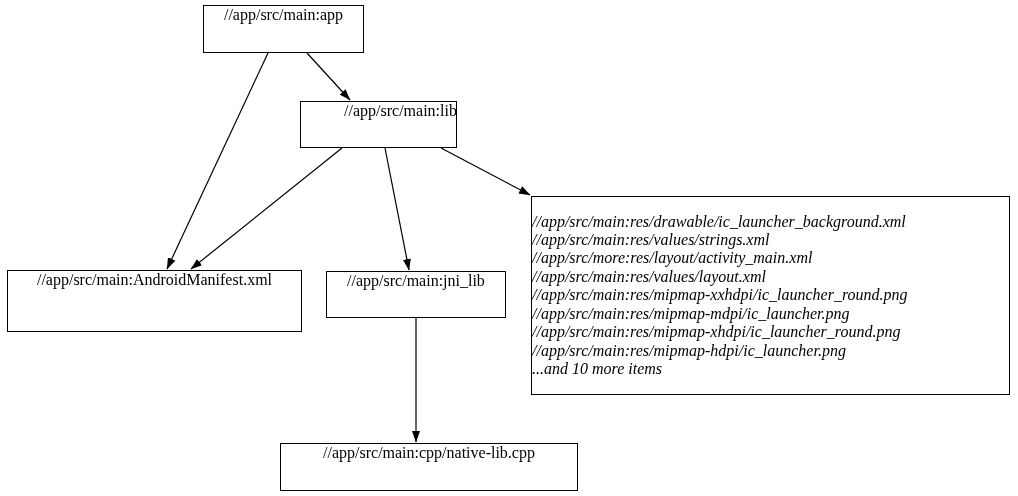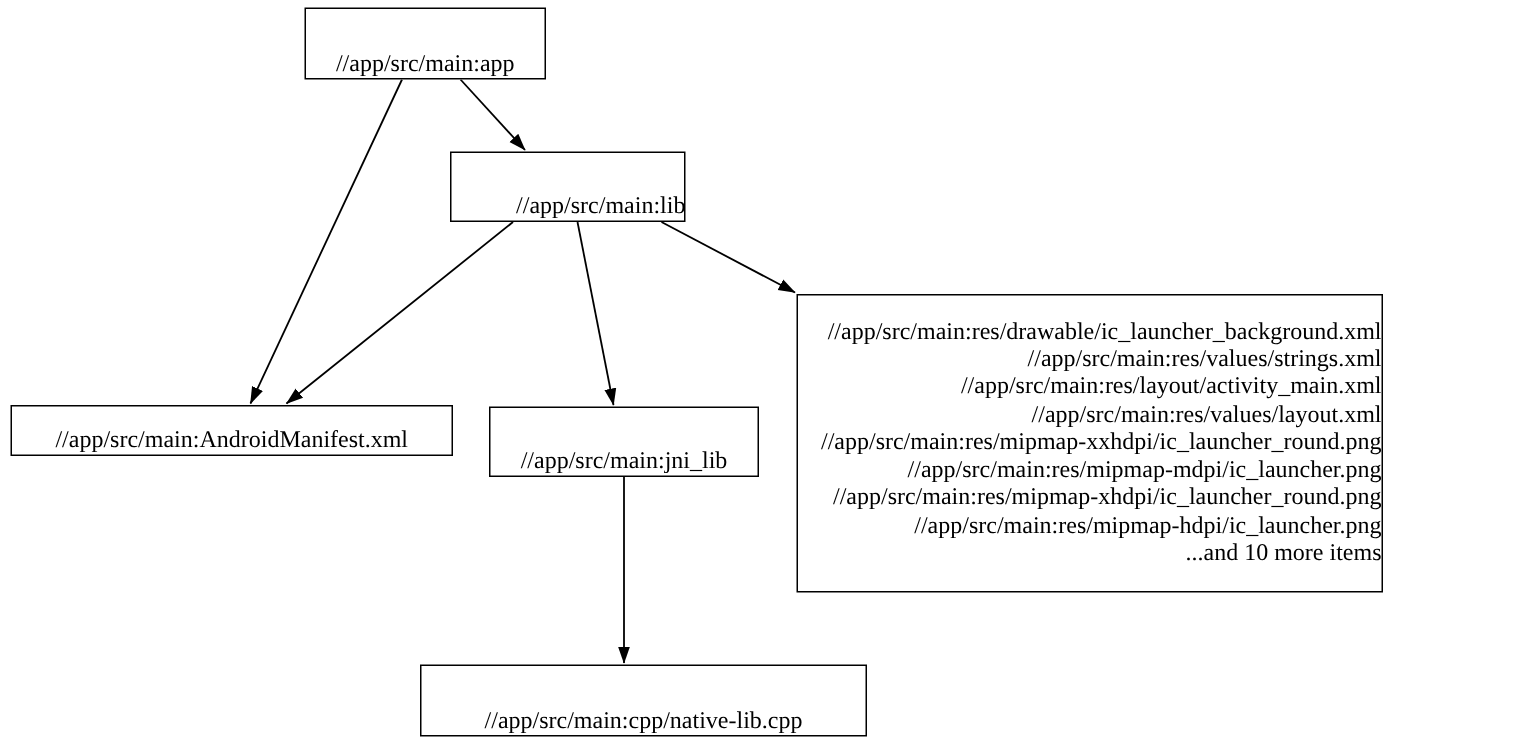--- a/index.html
+++ b/index.html
@@ -22,37 +22,37 @@
     top: 0;
     width: 1018px;
     height: 496px;
   }
   .node {
     position: absolute;
     box-sizing: border-box;
     border: 1px solid #000000;
     background: #ffffff;
     display: flex;
-    align-items: flex-end;
+    align-items: flex-start;
     justify-content: center;
     text-align: center;
     font-size: 16px;
     line-height: 18.4px;
     white-space: nowrap;
   }
   .node.multiline {
     flex-direction: column;
     justify-content: center;
   }
   
   #node-app      { left: 203px; top: 5px;   width: 161px; height: 48px; }
   #node-lib      { left: 300px; top: 101px; width: 157px; height: 47px; padding-left: 44px; }
-  #node-manifest { left: 7px;   top: 270px; width: 295px; height: 34px; }
+  #node-manifest { left: 7px;   top: 270px; width: 295px; height: 62px; }
   #node-jni      { left: 326px; top: 271px; width: 180px; height: 47px; }
-  #node-res      { left: 531px; top: 196px; width: 391px; height: 199px; }
+  #node-res      { left: 531px; top: 196px; width: 479px; height: 199px; font-style: italic; }
   #node-cpp      { left: 280px; top: 443px; width: 298px; height: 48px; }
   .edge {
     stroke: #000000;
     stroke-width: 1.2;
     fill: none;
   }
 </style>
 </head>
 <body>
 
@@ -84,21 +84,21 @@
     <span>//app/src/main:AndroidManifest.xml</span>
   </div>
 
   <div class="node" id="node-jni">
     <span>//app/src/main:jni_lib</span>
   </div>
 
   <div class="node multiline" id="node-res">
     <div>//app/src/main:res/drawable/ic_launcher_background.xml</div>
     <div>//app/src/main:res/values/strings.xml</div>
-    <div>//app/src/main:res/layout/activity_main.xml</div>
+    <div>//app/src/more:res/layout/activity_main.xml</div>
     <div>//app/src/main:res/values/layout.xml</div>
     <div>//app/src/main:res/mipmap-xxhdpi/ic_launcher_round.png</div>
     <div>//app/src/main:res/mipmap-mdpi/ic_launcher.png</div>
     <div>//app/src/main:res/mipmap-xhdpi/ic_launcher_round.png</div>
     <div>//app/src/main:res/mipmap-hdpi/ic_launcher.png</div>
     <div>...and 10 more items</div>
   </div>
 
   <div class="node" id="node-cpp">
     <span>//app/src/main:cpp/native-lib.cpp</span>

